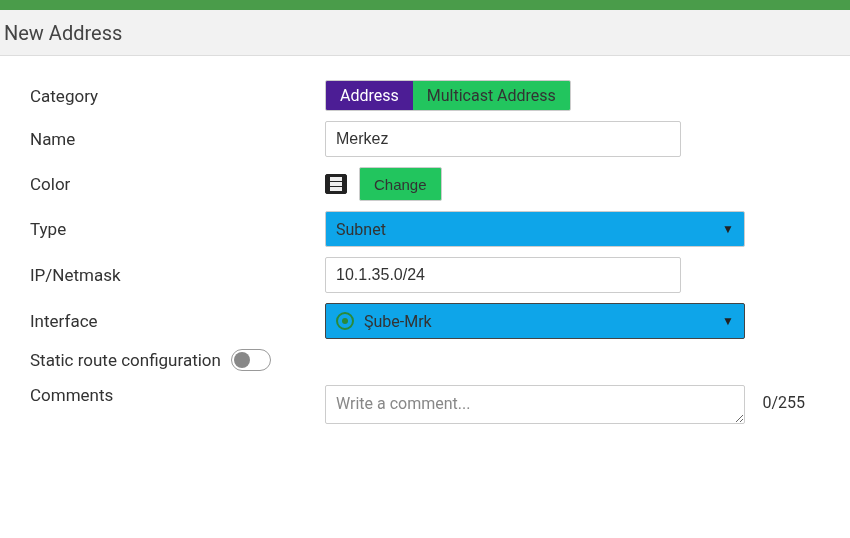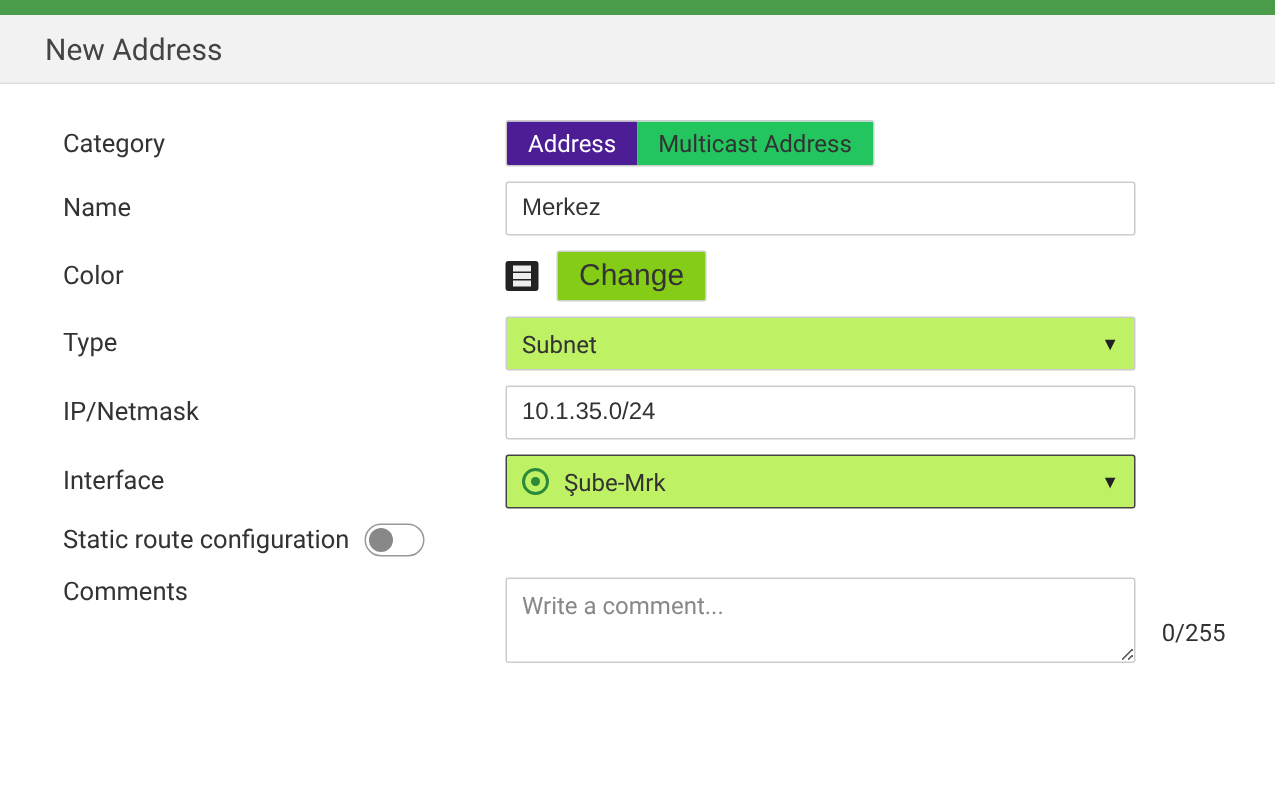--- a/index.html
+++ b/index.html
@@ -13,28 +13,28 @@
     height: 538px;
   }
   .top-bar {
     height: 10px;
     background: #4a9c4a;
   }
   .title-bar {
     height: 46px;
     background: #f2f2f2;
     border-bottom: 1px solid #ddd;
-    padding: 0 30px;
+    padding: 0 4px;
     display: flex;
     align-items: center;
     font-size: 20px;
     color: #444;
   }
   .form-area {
-    padding: 24px 24px 24px 42px;
+    padding: 24px 24px 24px 30px;
   }
   .form-row {
     display: flex;
     align-items: center;
     margin-bottom: 10px;
   }
   .label {
     width: 295px;
     color: #333;
     font-size: 17px;
@@ -53,21 +53,21 @@
     padding: 5px 14px;
     cursor: pointer;
     background: #22c55e;
     font-size: 16px;
   }
   .seg.active {
     background: #4c1d95;
     color: #fff;
   }
   .text-input {
-    width: 420px;
+    width: 356px;
     height: 36px;
     border: 1px solid #ccc;
     border-radius: 2px;
     padding: 0 10px;
     font-size: 16px;
     color: #333;
   }
   .color-block {
     width: 22px;
     height: 20px;
@@ -80,38 +80,38 @@
     justify-content: center;
   }
   .color-block::after{
     content:"";
     width:12px;height:4px;background:#eee;box-shadow:0 -5px 0 #eee,0 5px 0 #eee;
   }
   .btn {
     height: 34px;
     padding: 0 14px;
     border: 1px solid #ccc;
-    background: #84cc16;
-    border-radius: 2px;
-    cursor: pointer;
-    font-size: 20px;
+    background: #22c55e;
+    border-radius: 2px;
+    cursor: pointer;
+    font-size: 15px;
     color: #333;
   }
   .select {
     width: 420px;
     height: 36px;
     border: 1px solid #ccc;
     border-radius: 2px;
     padding: 0 10px;
     display: flex;
     align-items: center;
     justify-content: space-between;
     cursor: pointer;
     font-size: 16px;
-    background:#bef264;
+    background:#0ea5e9;
   }
   .select.focused {
     border: 1px solid #444;
   }
   .caret {
     font-size: 12px;
     color: #222;
   }
   .iface-icon {
     width: 18px;
@@ -141,21 +141,21 @@
   .toggle::after {
     content:"";
     position:absolute;left:2px;top:2px;width:16px;height:16px;background:#888;border-radius:50%;
   }
   .label-inline{
     display:flex;align-items:center;text-align:center;
   }
   .textarea-wrap{position:relative;width:420px;}
   .textarea {
     width: 100%;
-    height: 57px;
+    height: 39px;
     border:1px solid #ccc;
     border-radius:2px;
     padding:8px 10px;
     font-size:16px;
     color:#444;
     font-family:inherit;
     resize:vertical;
   }
   .textarea::placeholder{color:#888;}
   .counter{

